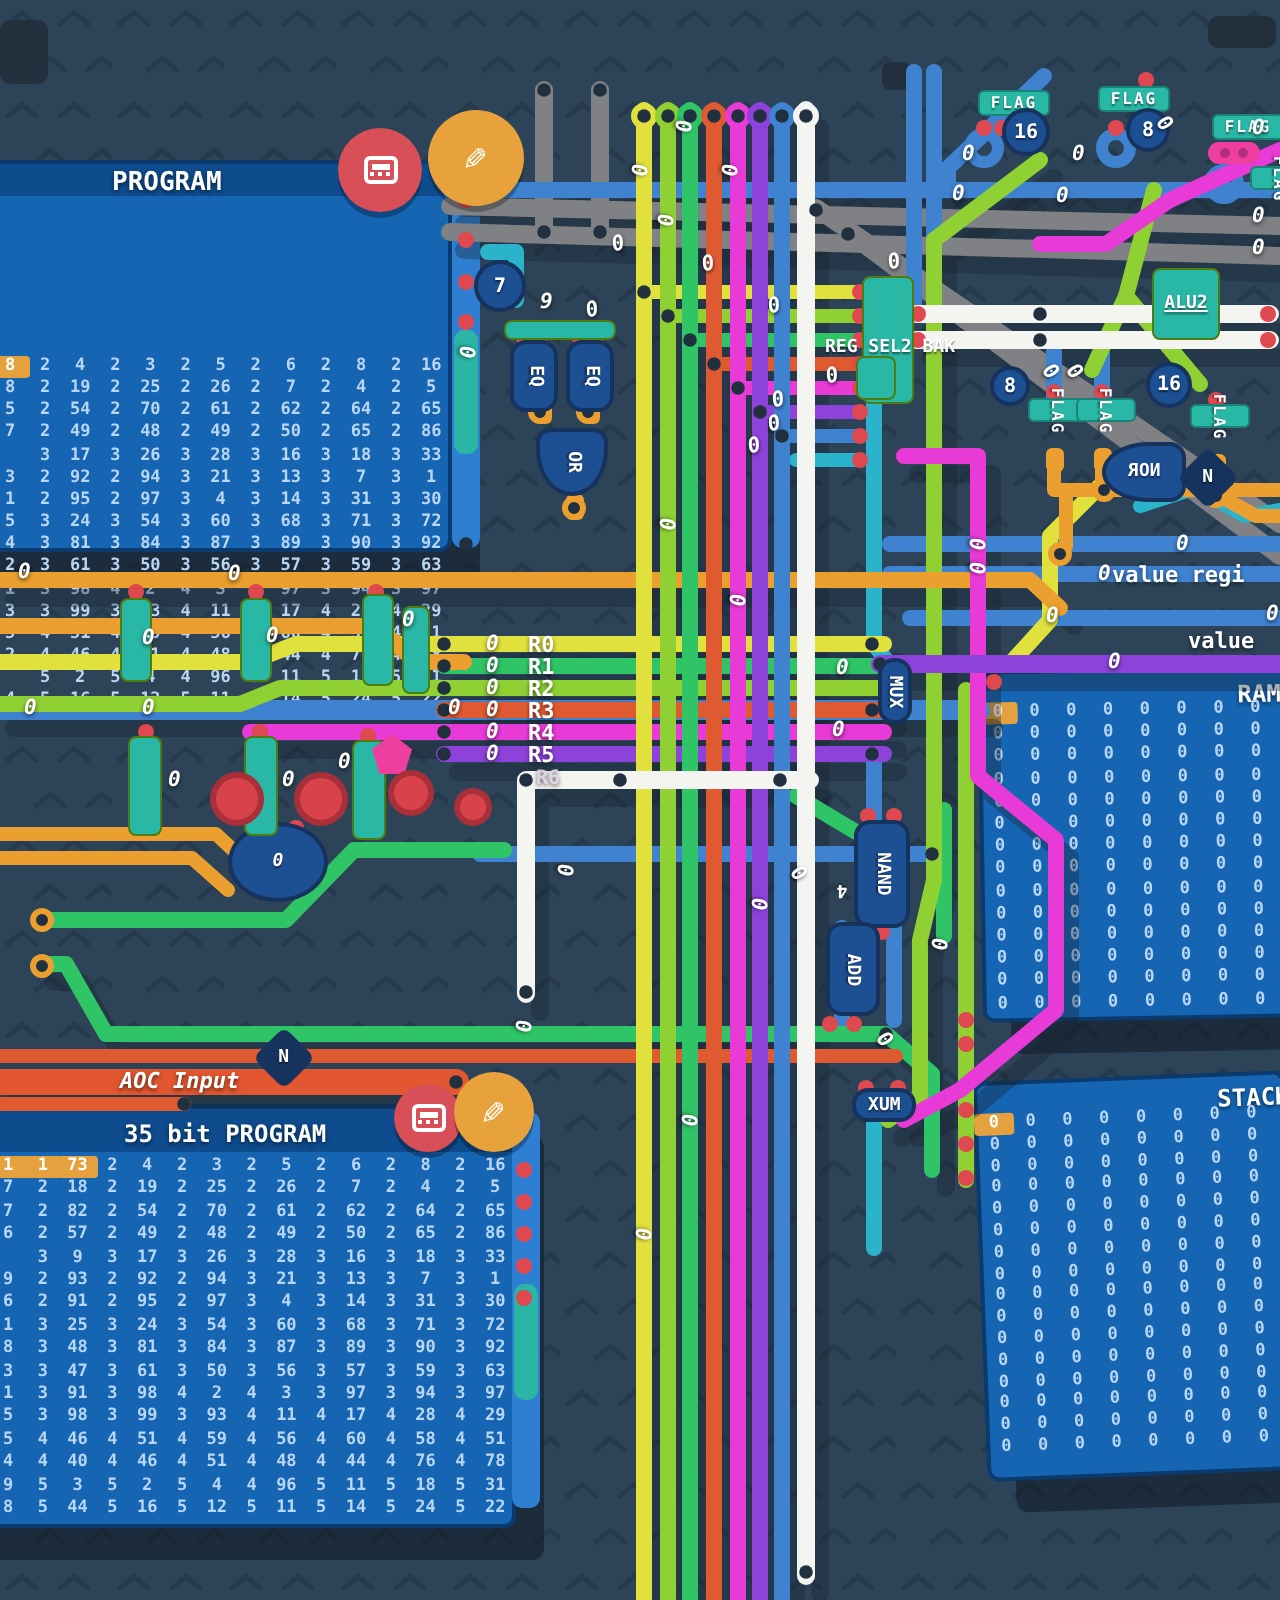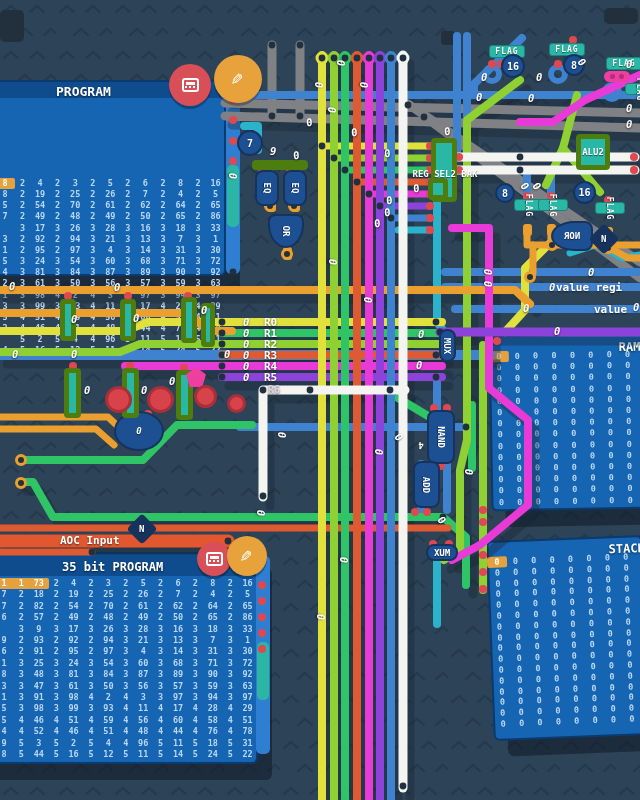--- a/index.html
+++ b/index.html
@@ -21,21 +21,21 @@
   .thumb{position:absolute;background:#2ab5a4;border-radius:5px;}
 
   .wl{position:absolute;font:700 italic 10.5px "DejaVu Sans Mono",monospace;color:#fff;
       text-shadow:0 1px 2px rgba(0,0,0,.65);transform-origin:center;white-space:nowrap;}
   .biglabel{position:absolute;font:700 11px "DejaVu Sans Mono",monospace;color:#fff;
       text-shadow:0 1px 2px rgba(0,0,0,.6);white-space:nowrap;}
   .ghost{color:rgba(232,220,242,.85);font-size:10px;}
 
   .comp{position:absolute;display:flex;align-items:center;justify-content:center;
         color:#fff;font:700 9px "DejaVu Sans Mono",monospace;text-shadow:0 1px 1px rgba(0,0,0,.5);}
-  .tealbox{background:#29b7a6;border-radius:4px;border:5px solid #4d7c0f;}
+  .tealbox{background:#29b7a6;border-radius:4px;border:1px solid #4d7c0f;text-decoration:underline;}
   .tag{background:#29b7a6;border-radius:3px;font-size:8px;letter-spacing:1px;border:1px solid #1b8377;}
   .gate{background:#1d4f93;border-radius:8px;border:2px solid #16335e;}
   .circlec{background:#1d4f93;border-radius:50%;border:2px solid #16335e;font-size:10px;}
   .shield-down{background:#1d4f93;border:2px solid #16335e;border-radius:8px 8px 55% 55%/8px 8px 75% 75%;}
   .shield-left{background:#1d4f93;border:2px solid #16335e;border-radius:55% 8px 8px 55%/50% 8px 8px 50%;}
   .diamond{background:#16335e;border-radius:4px;transform:rotate(45deg);}
   .diamond>span{transform:rotate(-45deg);}
   .pill{background:#ee3fa0;border-radius:6px;}
   .pdot{width:5px;height:5px;border-radius:50%;background:#b22f7c;margin:0 2px;}
   .pent{background:#ee3fa0;clip-path:polygon(50% 0,100% 38%,81% 100%,19% 100%,0 38%);}
@@ -475,21 +475,21 @@
       <span class="cell" style="left: 159.8px; top: 160.8px;">4</span>
       <span class="cell" style="left: 177.2px; top: 160.8px;">56</span>
       <span class="cell" style="left: 194.6px; top: 160.8px;">4</span>
       <span class="cell" style="left: 212px; top: 160.8px;">60</span>
       <span class="cell" style="left: 229.4px; top: 160.8px;">4</span>
       <span class="cell" style="left: 246.8px; top: 160.8px;">58</span>
       <span class="cell" style="left: 264.2px; top: 160.8px;">4</span>
       <span class="cell" style="left: 281.6px; top: 160.8px;">51</span>
       <span class="cell" style="left: 38px; top: 172.2px;">4</span>
       <span class="cell" style="left: 55.4px; top: 172.2px;">4</span>
-      <span class="cell" style="left: 72.8px; top: 172.2px;">52</span>
+      <span class="cell" style="left: 72.8px; top: 172.2px;">40</span>
       <span class="cell" style="left: 90.2px; top: 172.2px;">4</span>
       <span class="cell" style="left: 107.6px; top: 172.2px;">46</span>
       <span class="cell" style="left: 125px; top: 172.2px;">4</span>
       <span class="cell" style="left: 142.4px; top: 172.2px;">51</span>
       <span class="cell" style="left: 159.8px; top: 172.2px;">4</span>
       <span class="cell" style="left: 177.2px; top: 172.2px;">48</span>
       <span class="cell" style="left: 194.6px; top: 172.2px;">4</span>
       <span class="cell" style="left: 212px; top: 172.2px;">44</span>
       <span class="cell" style="left: 229.4px; top: 172.2px;">4</span>
       <span class="cell" style="left: 246.8px; top: 172.2px;">76</span>
@@ -1245,18 +1245,18 @@
       <span class="wl" style="left: 341px; top: 554px; transform: rotate(90deg);">0</span>
       <span class="wl" style="left: 318px; top: 611px; transform: rotate(90deg);">0</span>
       <span class="wl" style="left: 270px; top: 145px;">9</span>
       <span class="biglabel" style="left: 264px; top: 316px;">R0</span>
       <span class="biglabel" style="left: 264px; top: 327px;">R1</span>
       <span class="biglabel" style="left: 264px; top: 338px;">R2</span>
       <span class="biglabel" style="left: 264px; top: 349px;">R3</span>
       <span class="biglabel" style="left: 264px; top: 360px;">R4</span>
       <span class="biglabel" style="left: 264px; top: 371px;">R5</span>
       <span class="biglabel ghost" style="left: 268px; top: 384px;">R6</span>
-      <span class="biglabel" style="left: 60px; top: 534px;">AOC Input</span>
+      <span class="biglabel" style="left: 60px; top: 534px; font-style: italic;">AOC Input</span>
       <span class="biglabel" style="left: 556px; top: 281px;">value regi</span>
-      <span class="biglabel" style="left: 594px; top: 303px; text-align: center;">value</span>
+      <span class="biglabel" style="left: 594px; top: 314px; text-align: center;">value</span>
     </div>
 
 </div>
 
 </body></html>

